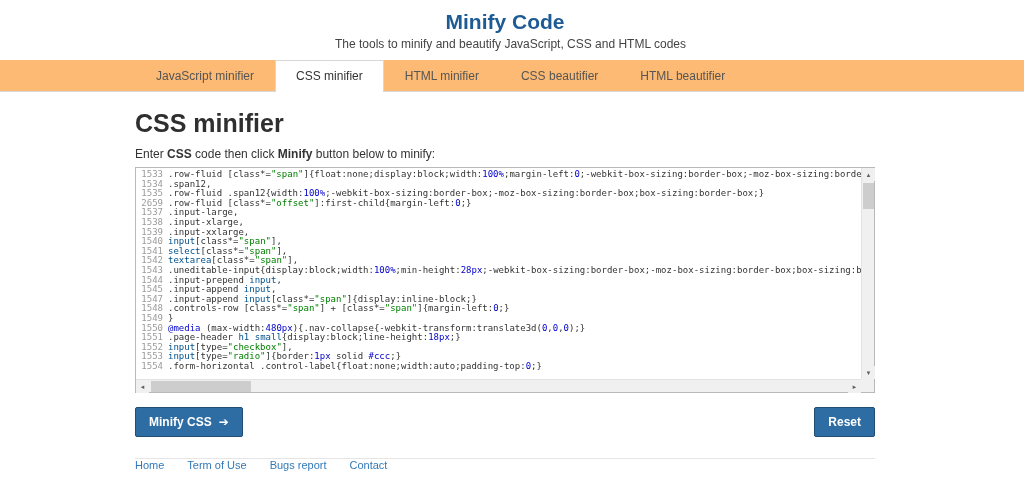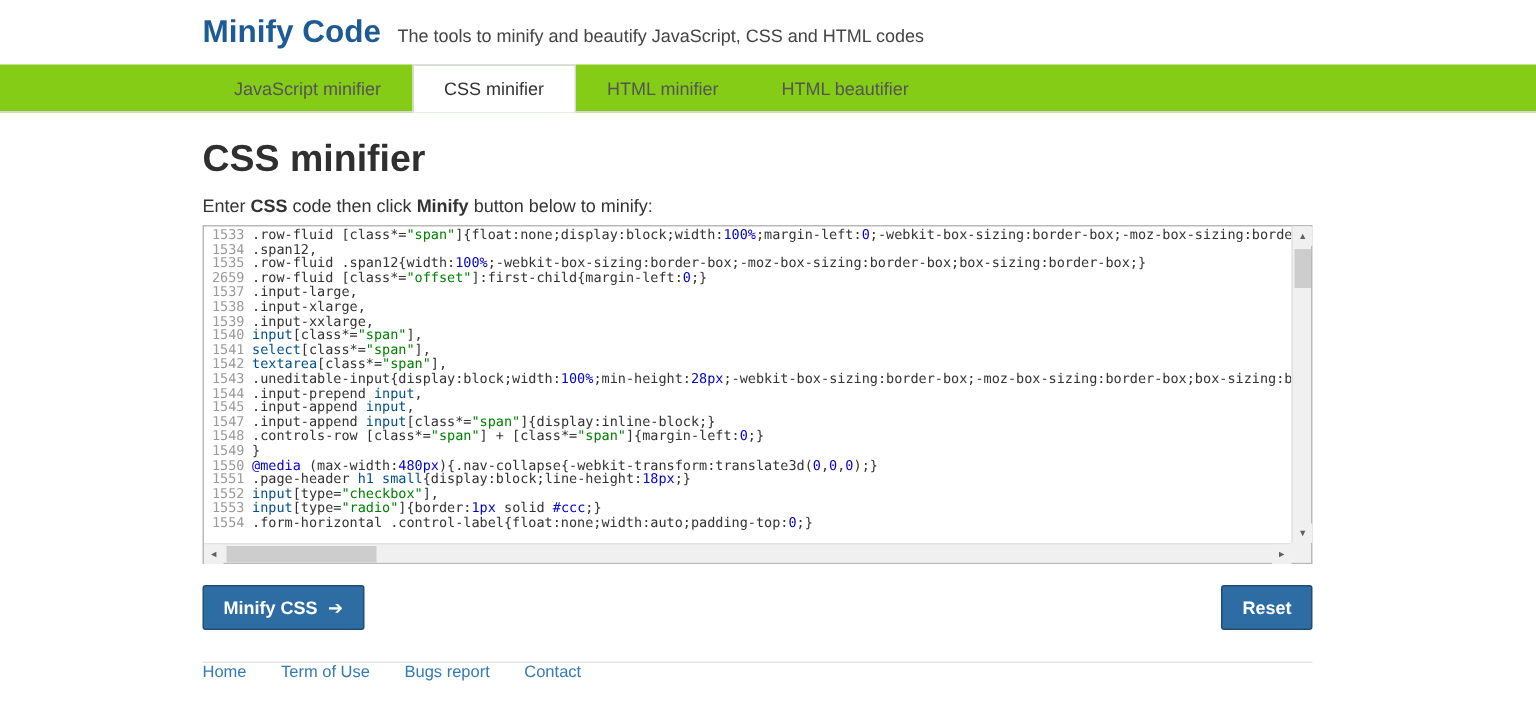--- a/index.html
+++ b/index.html
@@ -1,27 +1,27 @@
 <!DOCTYPE html>
 <html style="--accent: #2e6da4; --logo: #1e5b94;"><head>
 <meta charset="utf-8">
 <style>
   * { box-sizing: border-box; }
   html,body { margin:0; padding:0; background:#fff; }
   body { font-family:"Liberation Sans", sans-serif; color:#333; }
   .page { position:relative; width:1024px; height:478px; background:#fff; overflow:hidden; }
-  .container { width:740px; margin-left:135px; }
+  .container { width:740px; margin-left:135px;flex-direction:column; }
 
   
   .header { display:flex; align-items:center; padding:10px 0 9px 0; }
   .logo { font-size:21px; font-weight:bold; color:var(--logo,#1e5b94); cursor:pointer; }
   .tagline { font-size:12px; color:#444; margin-left:11px; padding-top:3px; }
 
   
-  .navstrip { background:#84cc16; border-bottom:1px solid #d8d8d8; width:1024px; }
+  .navstrip { background:#fdba74; border-bottom:1px solid #d8d8d8; width:1024px; }
   .tabs { display:flex; margin-left:135px; }
   .tab { padding:8px 20px; font-size:12px; color:#555; cursor:pointer; border:1px solid transparent; border-bottom:none; }
   .tab.active { background:#fff; border-color:#d8d8d8; color:#333; margin-bottom:-1px; padding-bottom:9px; }
 
   
   .page-title { font-size:25px; font-weight:bold; color:#2f2f2f; margin:17px 0 9px 0; }
   .instruction { font-size:12px; color:#333; margin-bottom:6px; }
 
   
   .editor { position:relative; width:740px; height:226px; border:1px solid #b9b9b9; background:#fff; cursor:text; }
@@ -65,20 +65,21 @@
   <div class="container header">
     <span class="logo">Minify Code</span>
     <span class="tagline">The tools to minify and beautify JavaScript, CSS and HTML codes</span>
   </div>
 
   <div class="navstrip">
     <div class="tabs">
         <div class="tab">JavaScript minifier</div>
         <div class="tab active">CSS minifier</div>
         <div class="tab">HTML minifier</div>
+        <div class="tab">CSS beautifier</div>
         <div class="tab">HTML beautifier</div>
       </div>
   </div>
 
   <div class="container">
     <div class="page-title">CSS minifier</div>
     <div class="instruction"><span>Enter </span><b>CSS</b><span> code then click </span><b>Minify</b><span> button below to minify:</span></div>
 
     <div class="editor">
       <div class="code-scroll">

